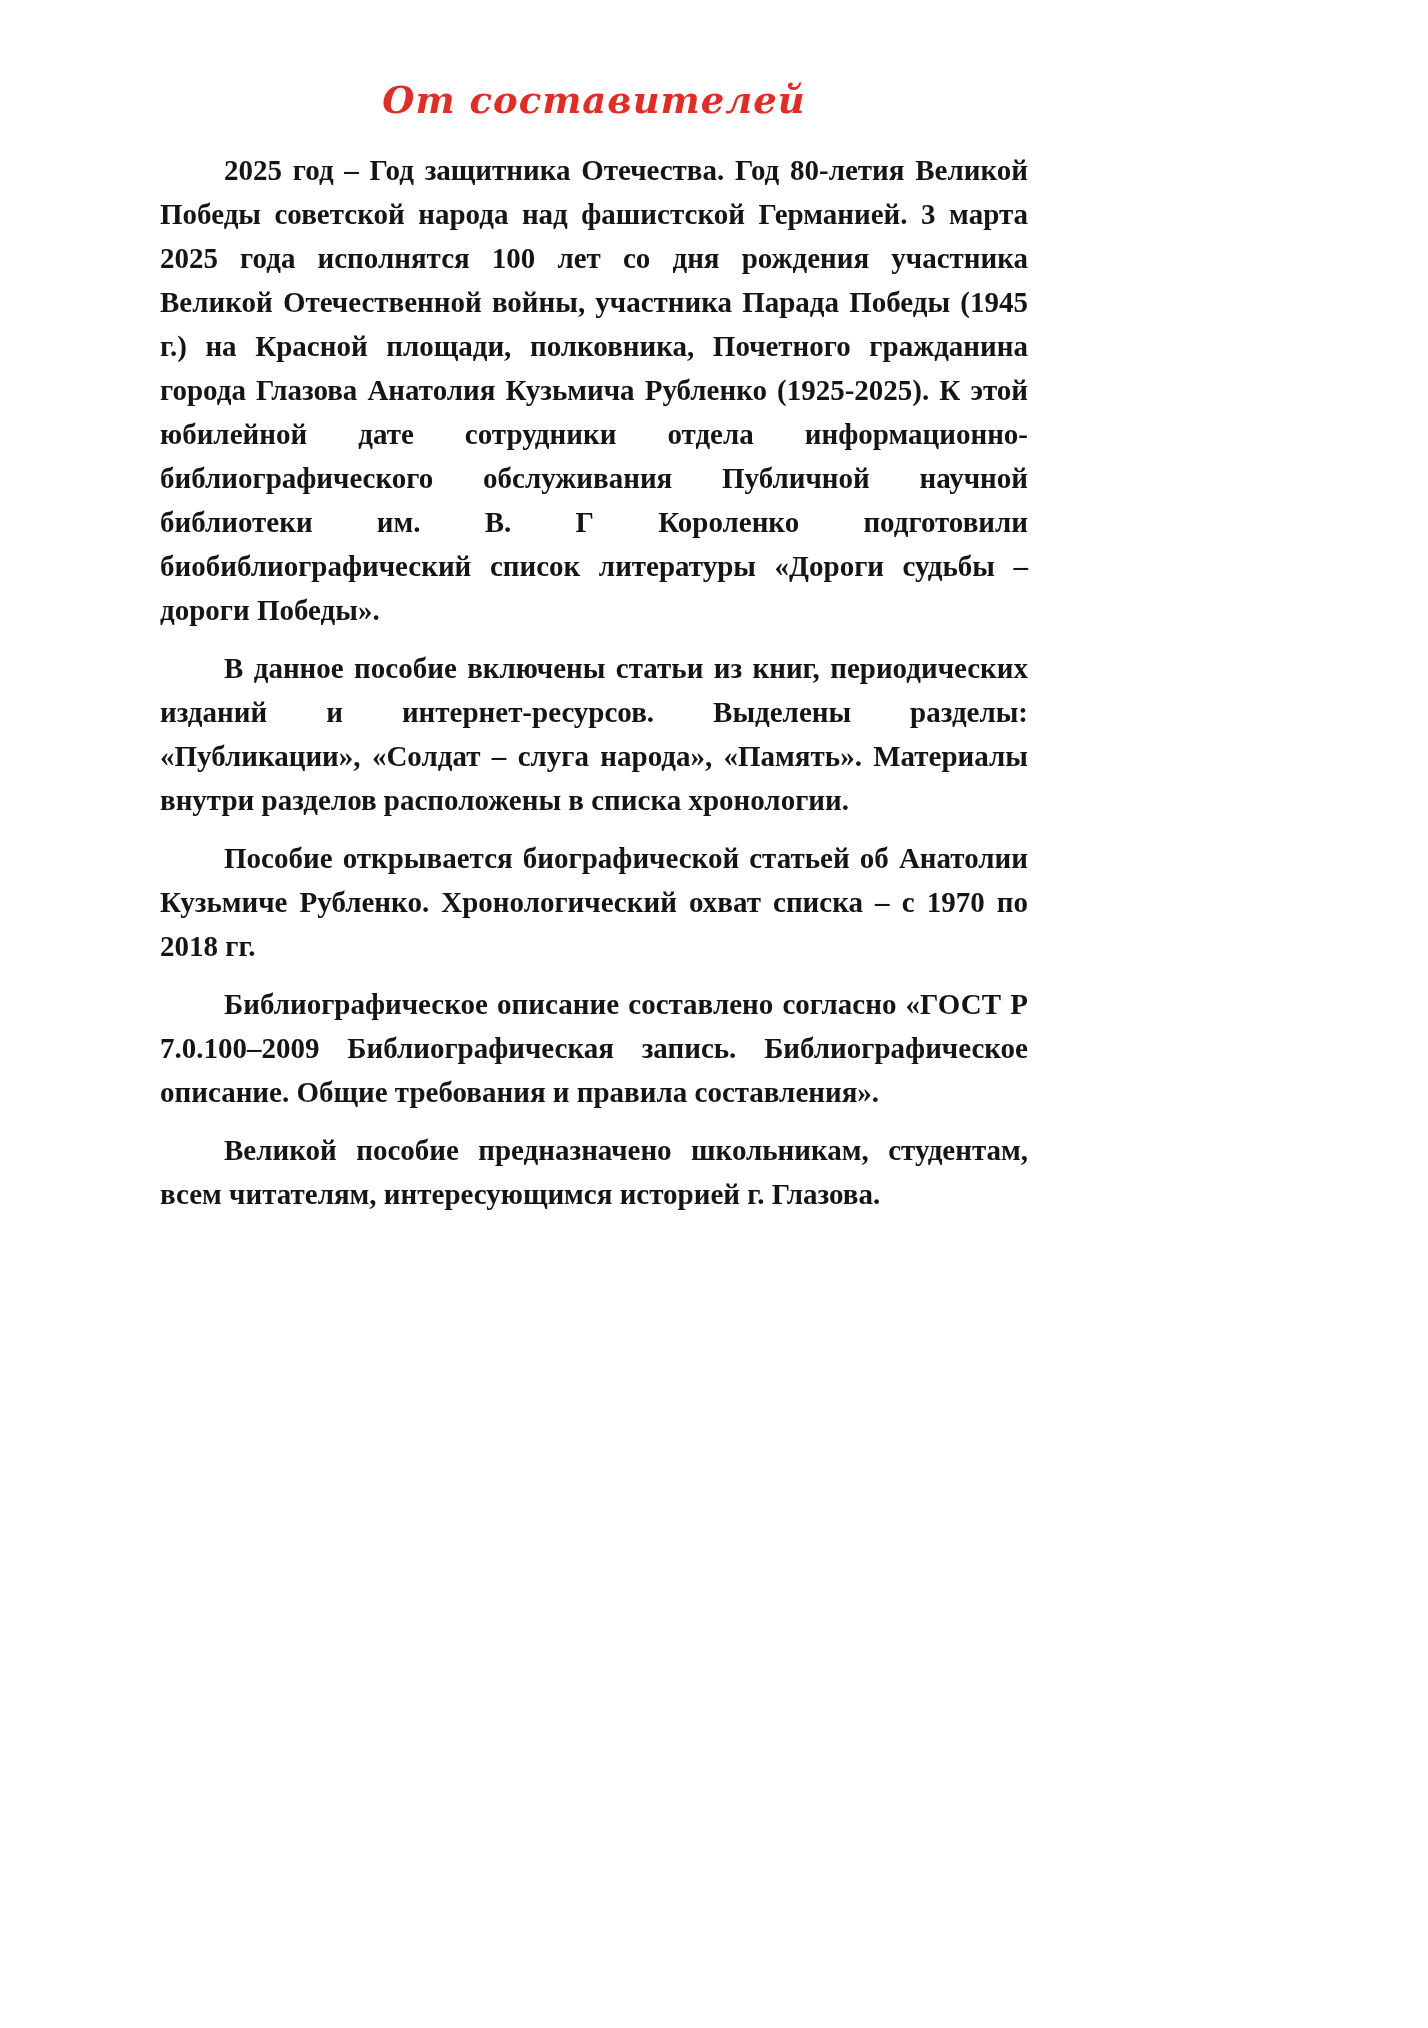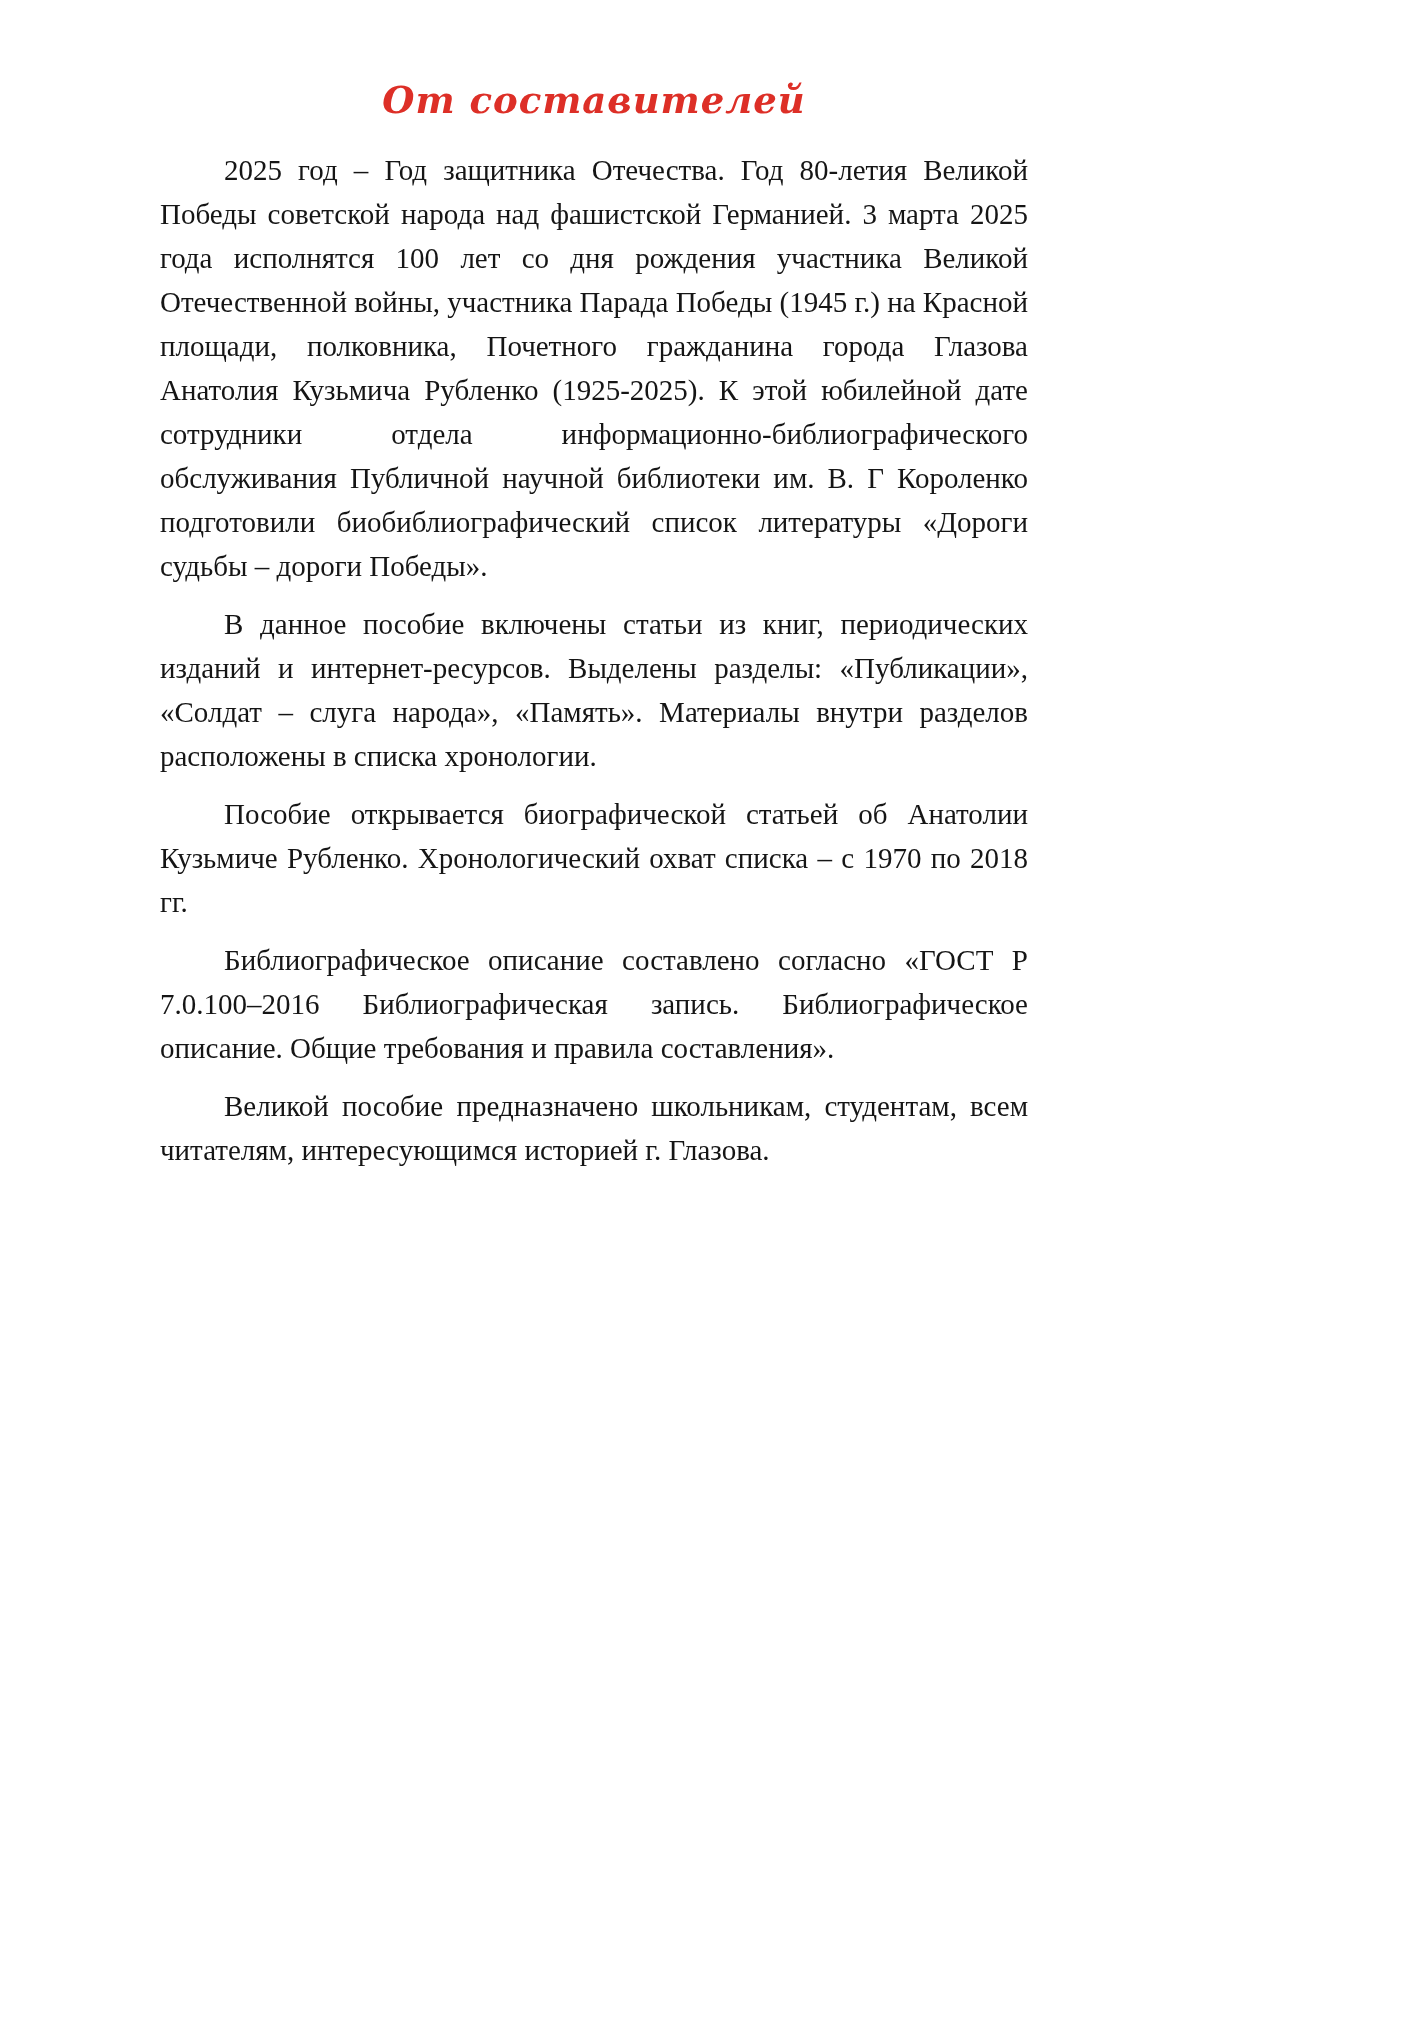--- a/index.html
+++ b/index.html
@@ -28,28 +28,29 @@
     letter-spacing: 1px;
     color: #dd2f27;
   }
   .doc-body p {
     margin: 0 0 14px 0;
     font-size: 29px;
     line-height: 44px;
     text-align: justify;
     text-indent: 64px;
     color: #151515;
+    font-weight: bold;
   }
 </style>
 </head>
 <body>
 
 <div class="page">
   <h1 class="doc-title">От составителей</h1>
 
   <div class="doc-body">
     <p>2025 год – Год защитника Отечества. Год 80-летия Великой Победы советской народа над фашистской Германией. 3 марта 2025 года исполнятся 100 лет со дня рождения участника Великой Отечественной войны, участника Парада Победы (1945 г.) на Красной площади, полковника, Почетного гражданина города Глазова Анатолия Кузьмича Рубленко (1925-2025). К этой юбилейной дате сотрудники отдела информационно-библиографического обслуживания Публичной научной библиотеки им. В. Г Короленко подготовили биобиблиографический список литературы «Дороги судьбы – дороги Победы».</p>
     <p>В данное пособие включены статьи из книг, периодических изданий и интернет-ресурсов. Выделены разделы: «Публикации», «Солдат – слуга народа», «Память». Материалы внутри разделов расположены в списка хронологии.</p>
     <p>Пособие открывается биографической статьей об Анатолии Кузьмиче Рубленко. Хронологический охват списка – с 1970 по 2018 гг.</p>
-    <p>Библиографическое описание составлено согласно «ГОСТ Р 7.0.100–2016 Библиографическая запись. Библиографическое описание. Общие требования и правила составления».</p>
+    <p>Библиографическое описание составлено согласно «ГОСТ Р 7.0.100–2009 Библиографическая запись. Библиографическое описание. Общие требования и правила составления».</p>
     <p>Великой пособие предназначено школьникам, студентам, всем читателям, интересующимся историей г. Глазова.</p>
   </div>
 </div>
 
 </body></html>

